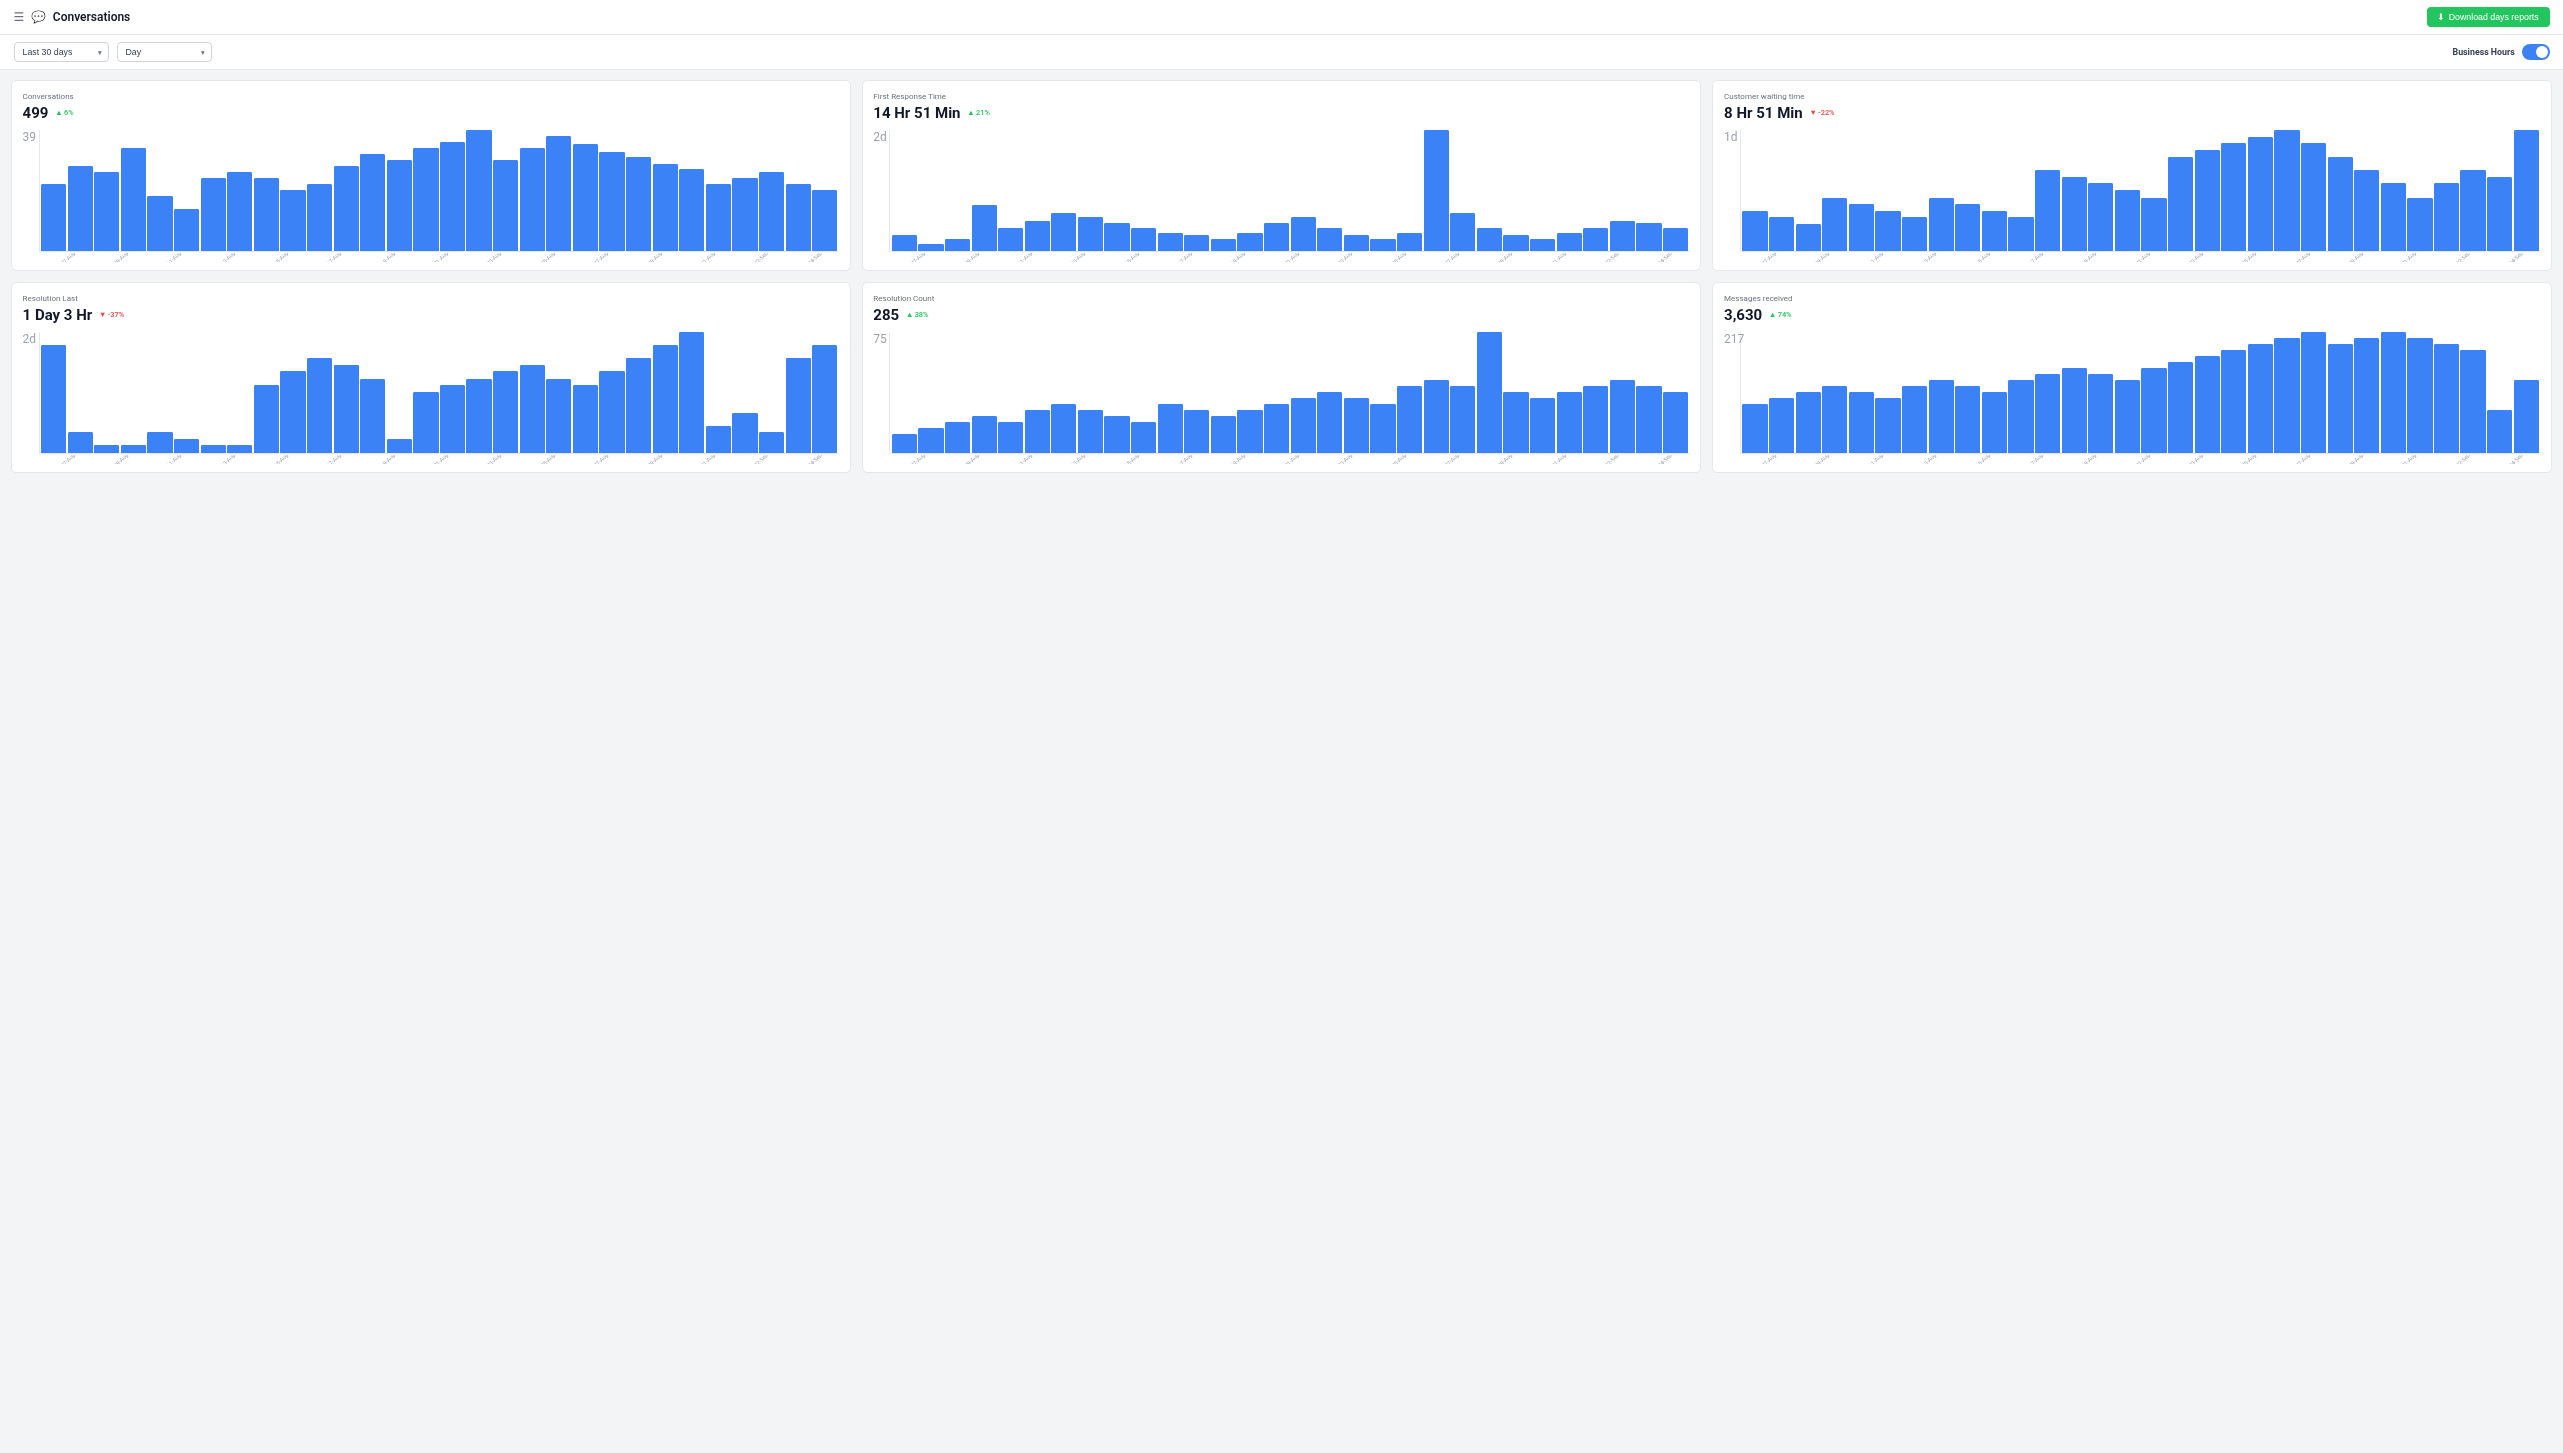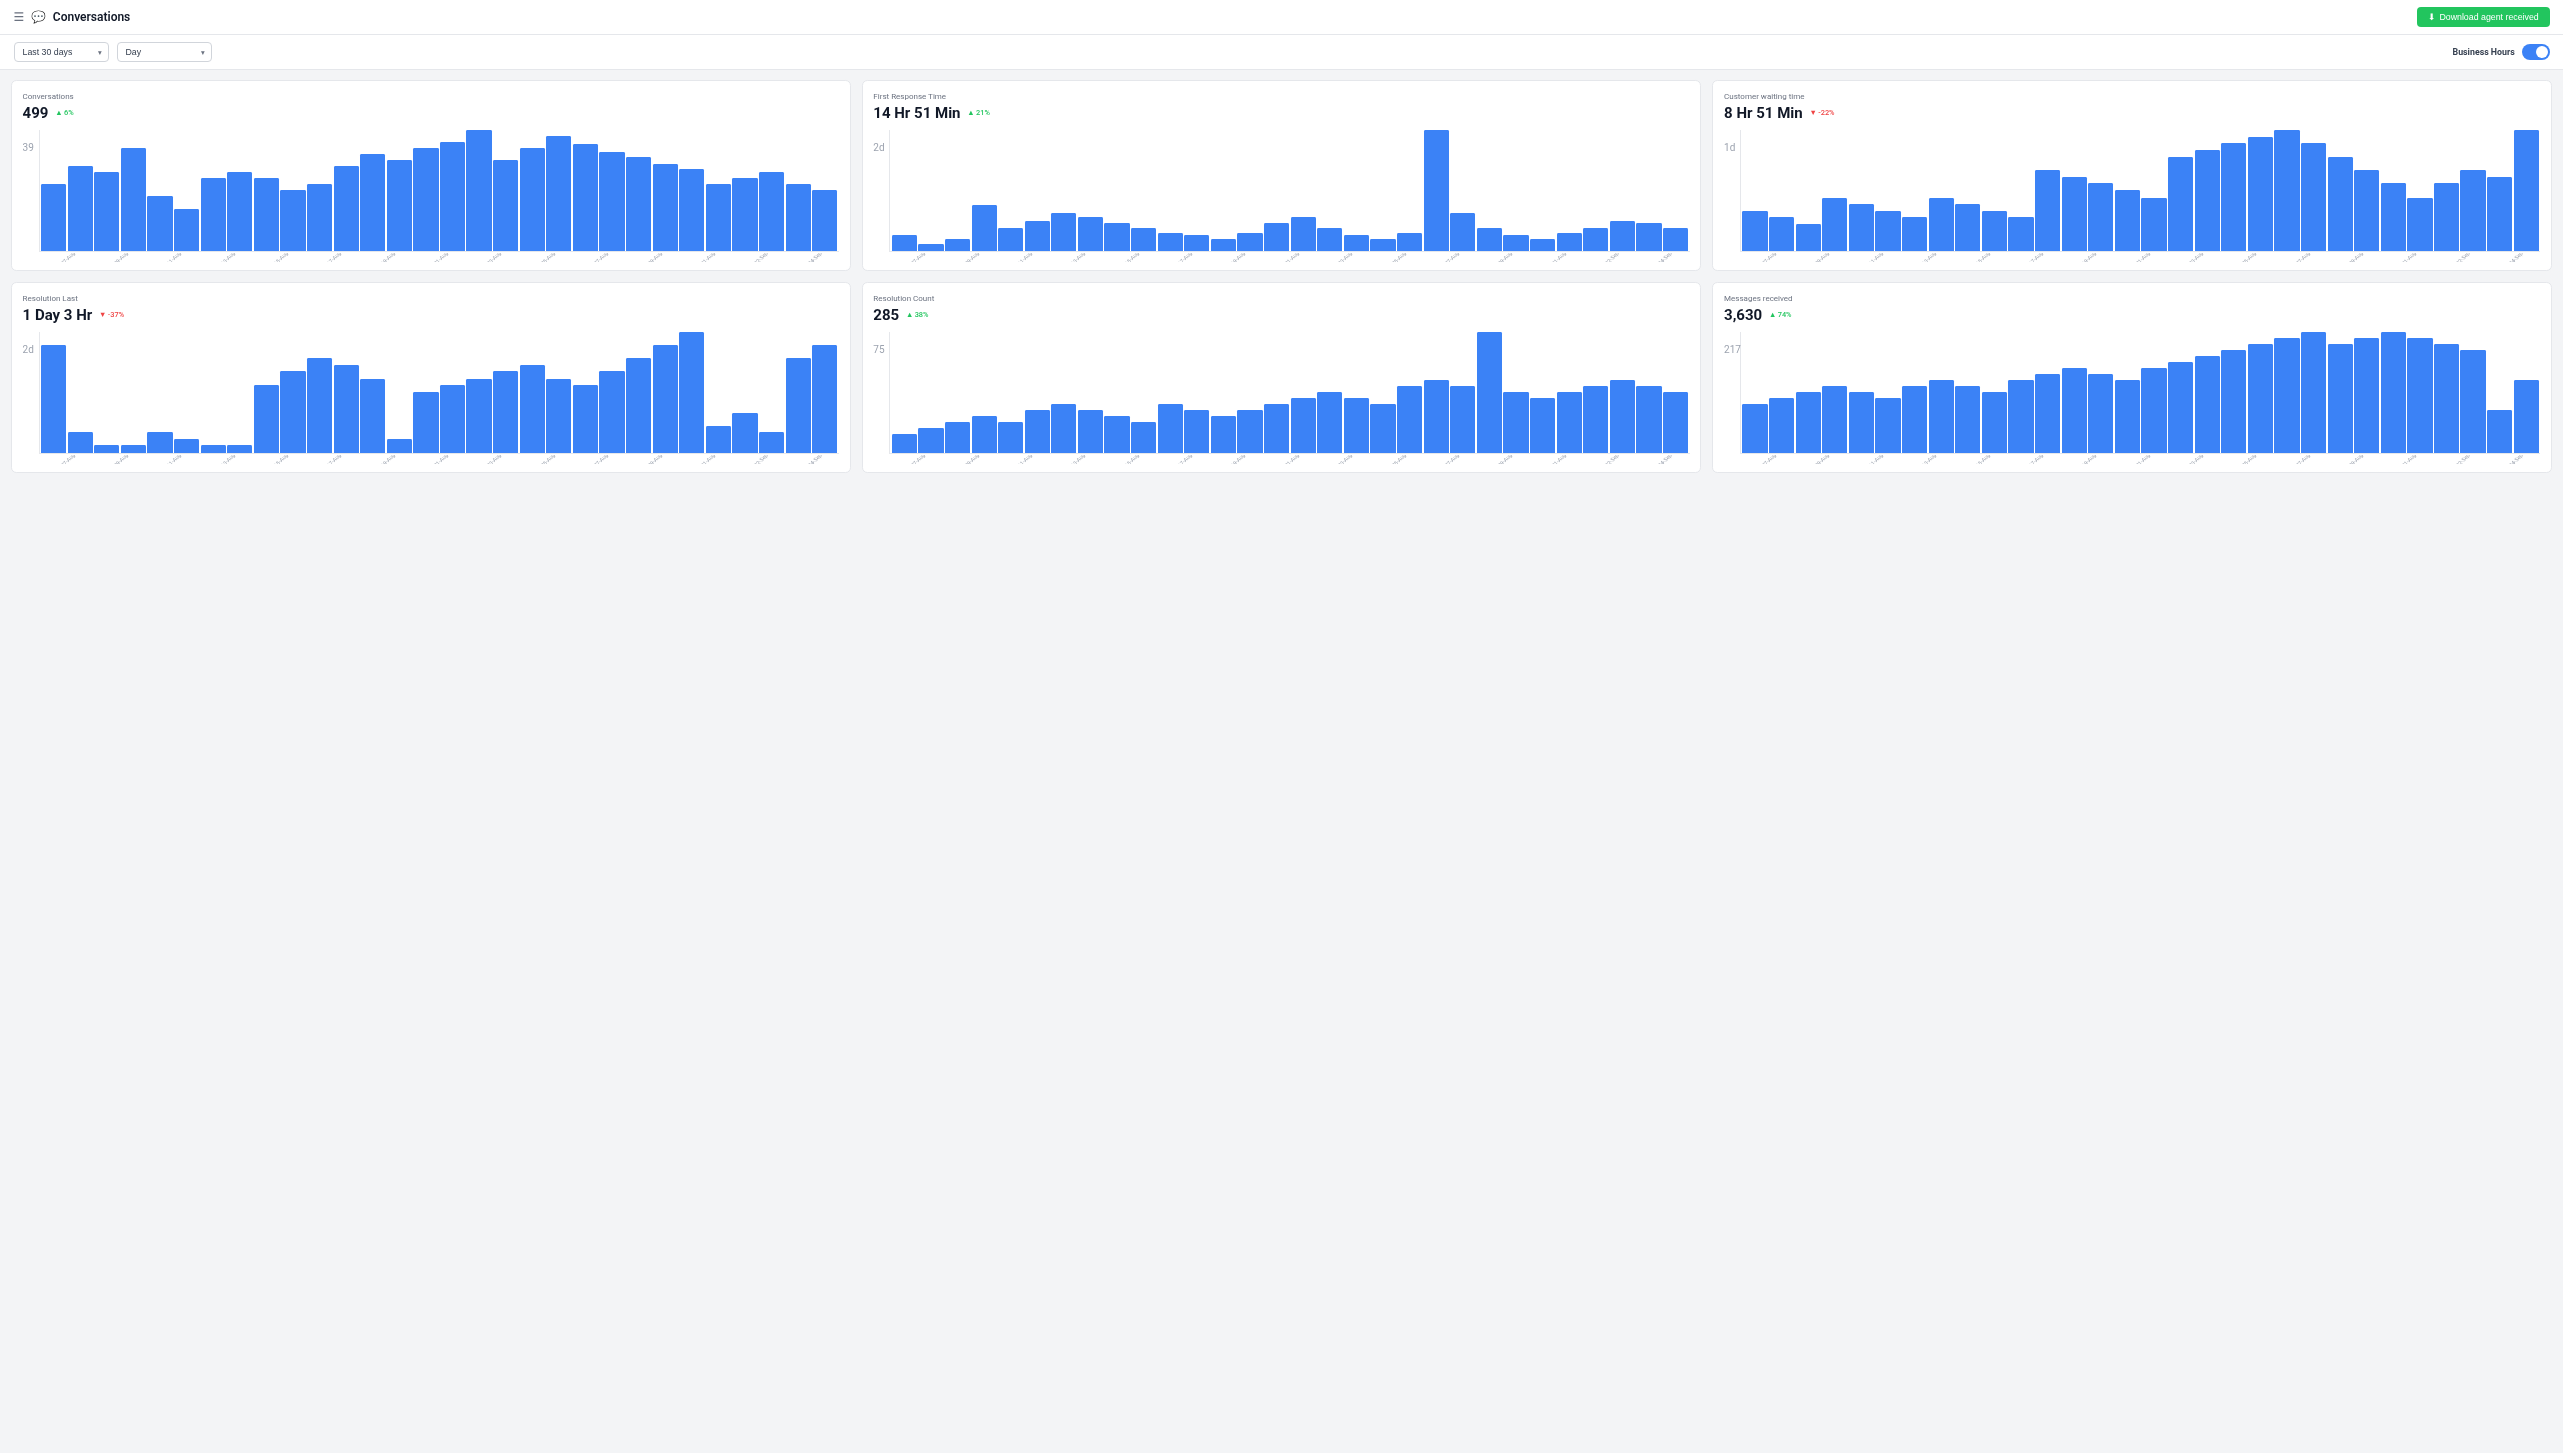--- a/index.html
+++ b/index.html
@@ -163,23 +163,23 @@
       align-items: center;
       gap: 1.4px;
       font-weight: 500;
     }
     .chart-area {
       position: relative;
       height: 135px;
     }
     .chart-y-label {
       position: absolute;
-      top: 12px;
+      top: 0;
       left: 0;
-      font-size: 10px;
+      font-size: 12px;
       color: #9ca3af;
     }
     .bars-container {
       display: flex;
       align-items: flex-end;
       height: 122px;
       gap: 1.4px;
       margin-left: 16px;
       border-left: 0.7px solid #e5e7eb;
       border-bottom: 0.7px solid #e5e7eb;
@@ -213,21 +213,21 @@
 <body>
 
 <div class="header">
   <div class="header-left">
     <span class="menu-icon">☰</span>
     <span class="conv-icon">💬</span>
     <span class="header-title">Conversations</span>
   </div>
   <button class="download-btn">
     <span>⬇</span>
-    <span>Download agent received</span>
+    <span>Download days reports</span>
   </button>
 </div>
 
 <div class="toolbar">
   <div class="toolbar-left">
     <div class="select-wrapper">
       <select>
         <option>Last 30 days</option>
         <option>Last 7 days</option>
         <option>Last 90 days</option>

